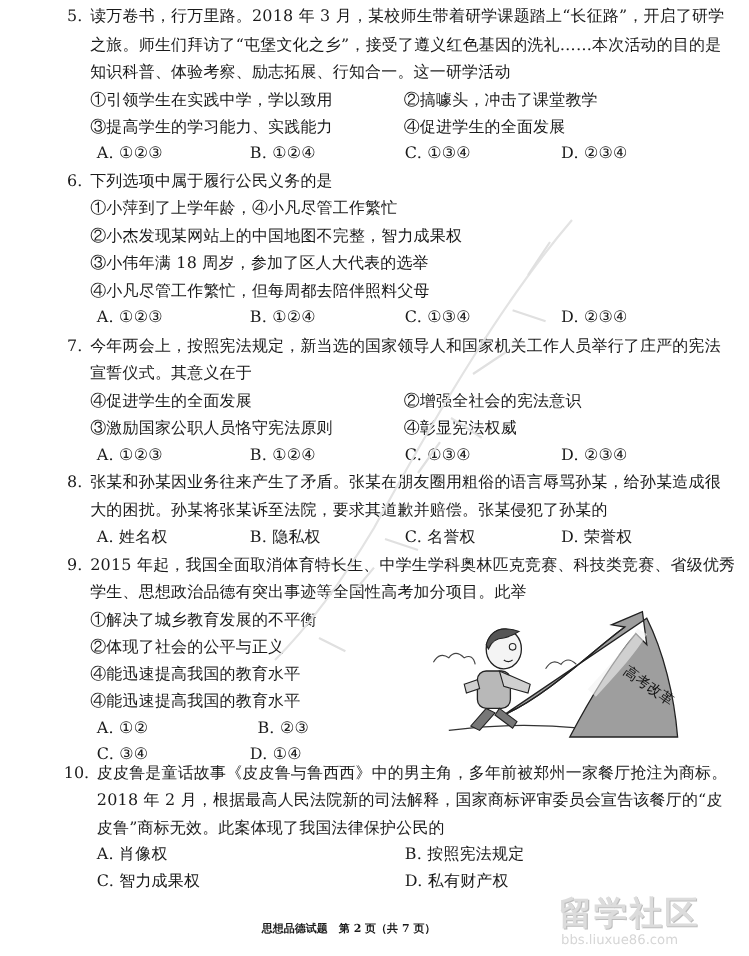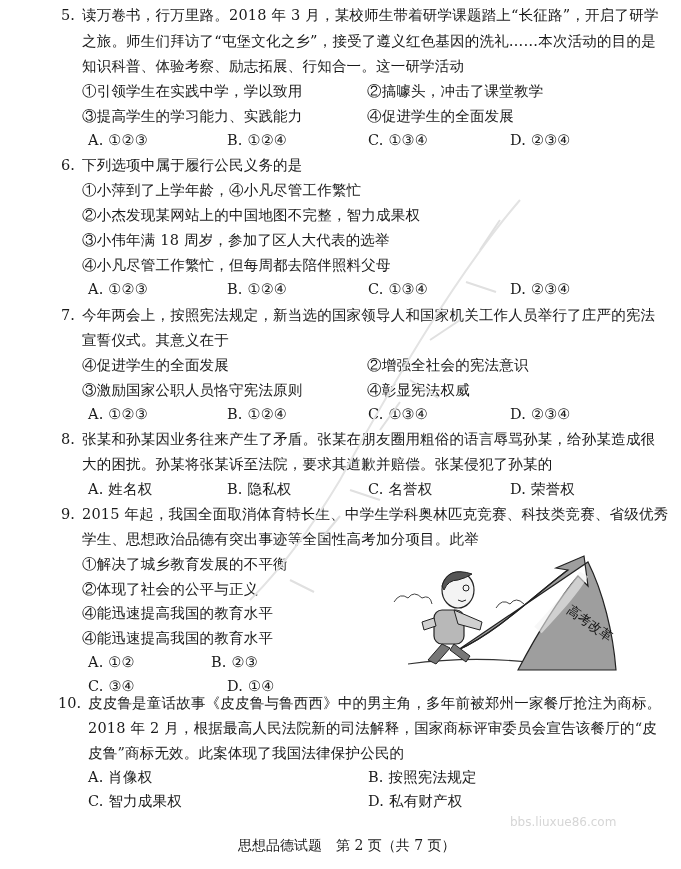--- a/index.html
+++ b/index.html
@@ -1,20 +1,20 @@
 <!DOCTYPE html>
 <html><head>
 <meta charset="utf-8">
 <style>
   html, body { margin: 0; padding: 0; background: #ffffff; }
   body { width: 681px; height: 869px; position: relative; overflow: hidden;
          font-family: "DejaVu Serif", "Liberation Serif", serif; color: #1a1a1a; }
   .line { position: absolute; font-size: 14.5px; line-height: 18px; white-space: nowrap; letter-spacing: 0.2px; }
   .qnum { position: absolute; font-size: 14.5px; line-height: 18px; }
-  .footer { position: absolute; font-size: 14px; line-height: 18px; white-space: nowrap; }
+  .footer { position: absolute; font-size: 10px; line-height: 18px; white-space: nowrap; font-weight: bold; }
   .illus { position: absolute; left: 388px; top: 552px; width: 232px; height: 126px; }
   .wm-stamp { position: absolute; left: 230px; top: 190px; width: 310px; height: 420px; pointer-events: none; }
   .wm-logo { position: absolute; left: 508px; top: 815px; width: 160px; height: 54px; }
 </style>
 </head>
 <body>
 
 <div>
   <span class="qnum" style="left:61px;top:6px">5.</span>
   <span class="line" style="left:82px;top:6px">读万卷书，行万里路。2018 年 3 月，某校师生带着研学课题踏上“长征路”，开启了研学</span>
@@ -69,21 +69,21 @@
 
 <div>
   <span class="qnum" style="left:61px;top:505px">9.</span>
   <span class="line" style="left:82px;top:505px">2015 年起，我国全面取消体育特长生、中学生学科奥林匹克竞赛、科技类竞赛、省级优秀</span>
   <span class="line" style="left:82px;top:530px">学生、思想政治品德有突出事迹等全国性高考加分项目。此举</span>
   <span class="line" style="left:82px;top:555px">①解决了城乡教育发展的不平衡</span>
   <span class="line" style="left:82px;top:580px">②体现了社会的公平与正义</span>
   <span class="line" style="left:82px;top:604px">④能迅速提高我国的教育水平</span>
   <span class="line" style="left:82px;top:629px">④能迅速提高我国的教育水平</span>
   <span class="line" style="left:88px;top:653px">A. ①②</span>
-  <span class="line" style="left:211px;top:653px">B. ②③</span>
+  <span class="line" style="left:234px;top:653px">B. ②③</span>
   <span class="line" style="left:88px;top:677px">C. ③④</span>
   <span class="line" style="left:227px;top:677px">D. ①④</span>
 
   <div class="illus">
     <svg width="232" height="126" viewBox="0 0 232 126">
 
       <path d="M20 112 Q 80 104 140 110" stroke="#333" stroke-width="1.2" fill="none"></path>
 
       <path d="M70 98 C 110 80, 150 40, 180 18 L 168 16 L 196 4 L 200 34 L 190 24 C 170 48, 150 80, 130 118 L 228 118 C 225 80, 215 40, 200 10 Z" fill="#9e9e9e" stroke="#222" stroke-width="1.2"></path>
       <path d="M70 98 C 110 80, 150 40, 180 18" stroke="#222" stroke-width="1.2" fill="none"></path>
@@ -120,14 +120,15 @@
 </div>
 
 <span class="footer" style="left:238px;top:836px">思想品德试题　第 2 页（共 7 页）</span>
 
 <svg class="wm-stamp" viewBox="0 0 310 420">
   <path d="M290 10 C 230 80, 170 180, 110 290 C 80 340, 50 380, 20 410" stroke="#e3e3e3" stroke-width="2" fill="none"></path>
   <path d="M250 60 l20 -30 M236 92 l30 10 M200 150 l30 -20 M180 190 l28 18 M150 240 l20 -28 M120 300 l30 10 M90 350 l20 -24 M60 390 l24 12" stroke="#e0e0e0" stroke-width="2" fill="none"></path>
 </svg>
 
 <div class="wm-logo">
+  <div style="font-family:'DejaVu Sans',sans-serif;font-size:30px;font-weight:bold;color:#dcdcdc;letter-spacing:2px;text-shadow:1px 1px 0 #bdbdbd;line-height:32px">留学社区</div>
   <div style="font-family:'DejaVu Sans',sans-serif;font-size:12px;color:#d6d6d6;line-height:14px;padding-left:2px">bbs.liuxue86.com</div>
 </div>
 
 </body></html>

